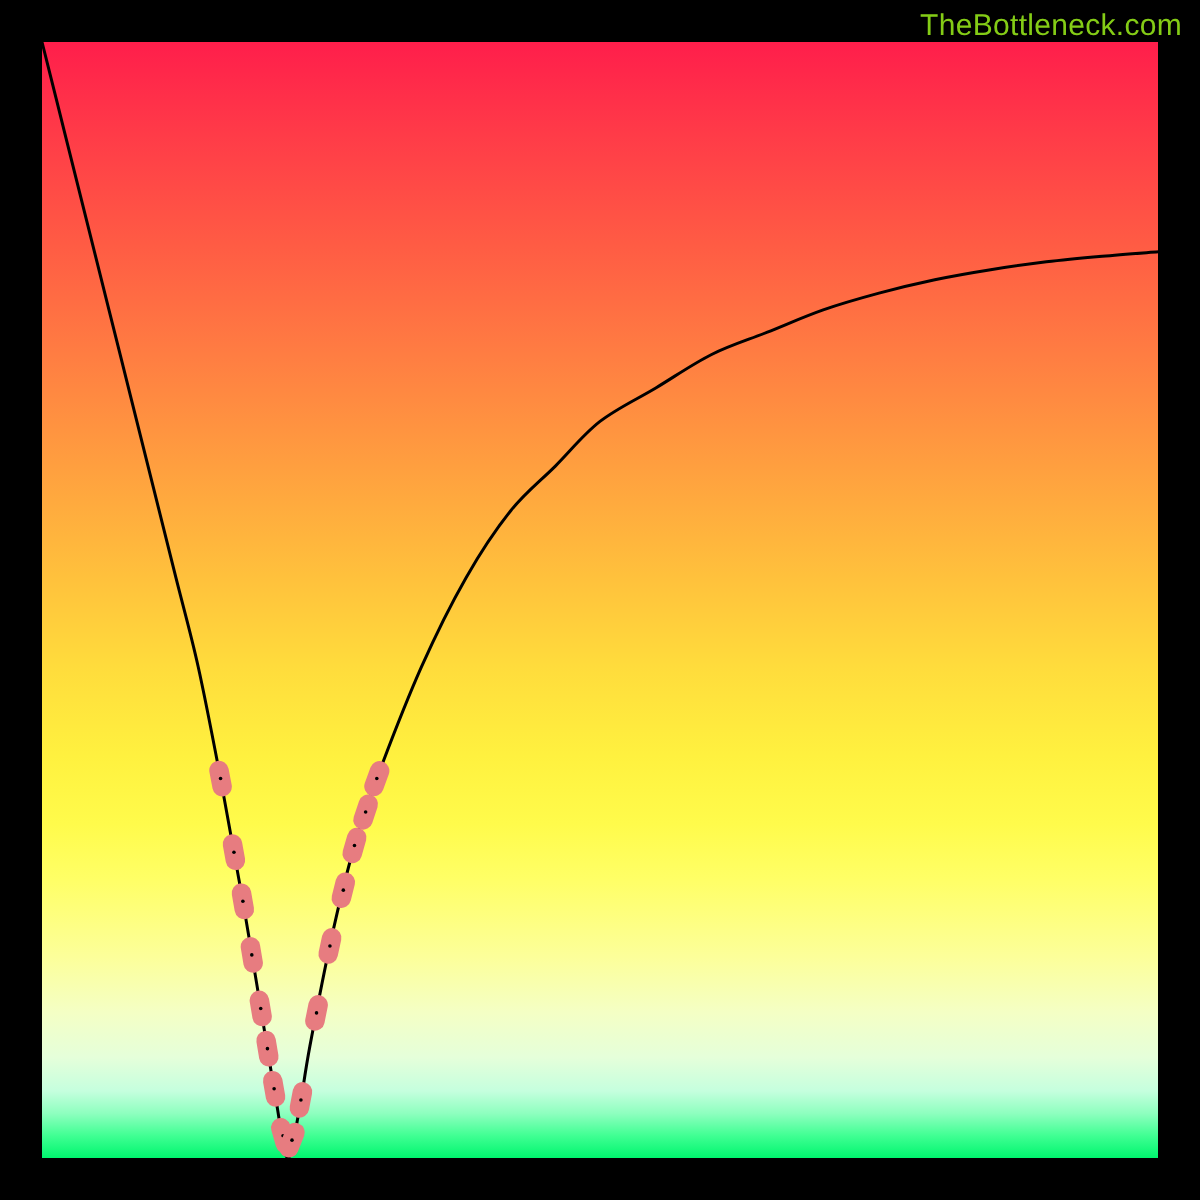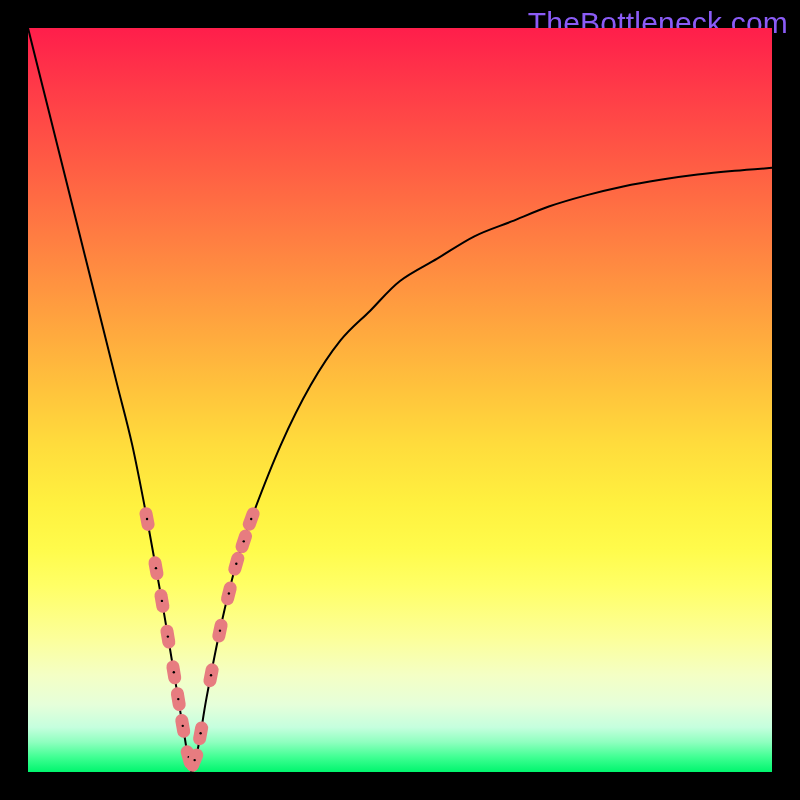--- a/index.html
+++ b/index.html
@@ -44,22 +44,22 @@
       #C5FFDE 94%,
       #8EFFBF 96%,
       #40FF93 98%,
       #00F56E 100%
     );
   }
   .watermark {
     position: absolute;
     top: 6px;
     right: 12px;
-    color: #8b5cf6;
-    font-size: 30px;
+    color: #84cc16;
+    font-size: 20px;
     font-weight: 500;
     letter-spacing: 0.2px;
     user-select: none;
   }
   svg.curve {
     position: absolute;
     left: 0;
     top: 0;
     width: 744px;
     height: 744px;

